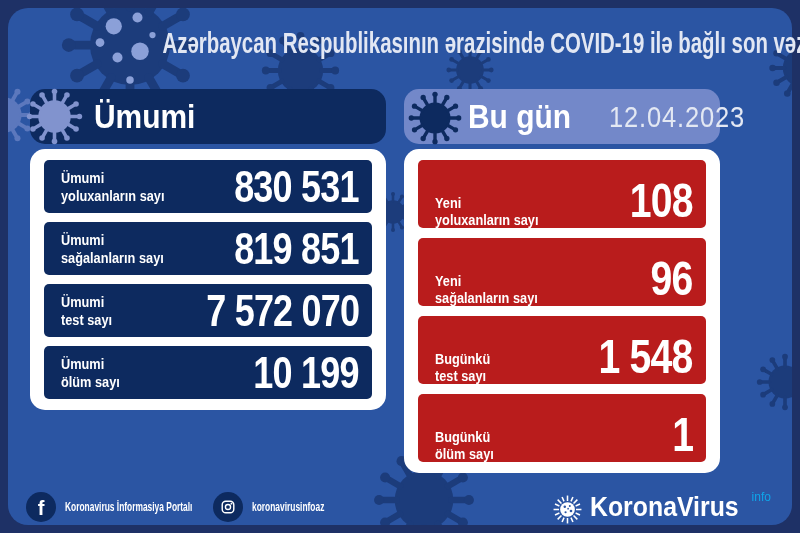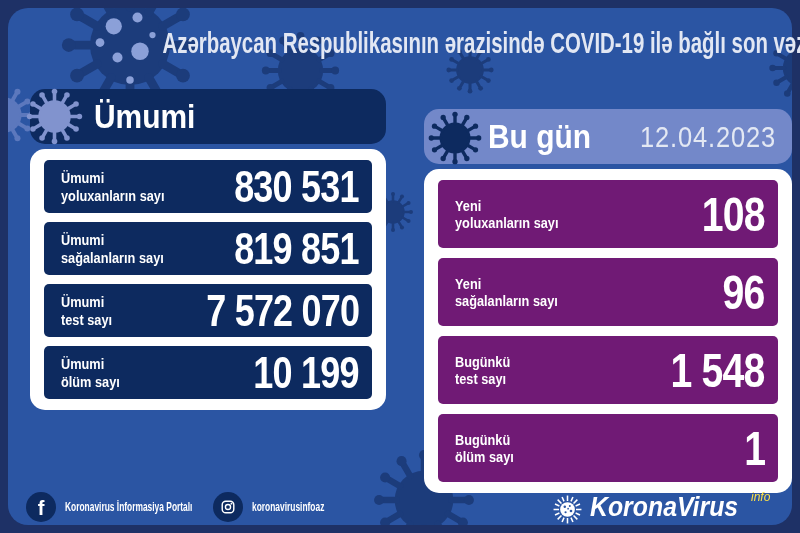--- a/index.html
+++ b/index.html
@@ -8,57 +8,57 @@
   .canvas{position:absolute;left:8px;top:8px;width:784px;height:517px;background:#2b55a3;
           border-radius:20px;overflow:hidden;}
   .decor{position:absolute;}
   
   .banner{position:absolute;left:0;top:26px;width:800px;text-align:center;z-index:3;}
   .title-text{display:inline-block;white-space:nowrap;font-size:30px;font-weight:700;
               color:#e2e7f3;letter-spacing:0px;transform:scaleX(.68);transform-origin:center;}
   
   .panel{position:absolute;top:89px;z-index:4;}
   .panel.left{left:30px;width:356px;}
-  .panel.right{left:424px;width:368px;margin-top:20px;}
+  .panel.right{left:404px;width:316px;}
   .p-header{position:relative;height:55px;border-radius:15px;display:flex;align-items:center;
             padding:0 16px 0 64px;box-sizing:border-box;}
   .p-header.navy{background:#0d2a5f;}
   .p-header.peri{background:#7388c9;}
   .header-icon{position:absolute;left:-6px;top:-3px;width:61px;height:61px;z-index:0;}
   .header-icon.right-i{left:2px;top:0px;width:58px;height:58px;}
   .header-label{position:relative;z-index:1;color:#fff;font-size:34px;font-weight:700;
                 white-space:nowrap;transform:scaleX(.88);transform-origin:left center;}
   .header-date{margin-left:auto;color:#e3e8f3;font-size:30px;font-weight:400;letter-spacing:1px;
                white-space:nowrap;transform:scaleX(.85);transform-origin:right center;}
   .p-body{margin-top:5px;background:#fff;border-radius:15px;padding:11px 14px;
           display:flex;flex-direction:column;gap:9px;box-sizing:border-box;}
   .panel.right .p-body{gap:10px;}
   .stat-row{border-radius:5px;display:flex;align-items:center;justify-content:space-between;
             padding:0 13px 0 17px;box-sizing:border-box;}
   .panel.left .stat-row{background:#0d2a5f;height:53px;}
-  .panel.right .stat-row{background:#701a75;height:68px;}
+  .panel.right .stat-row{background:#b91c1c;height:68px;align-items:flex-end;}
   .row-labels{color:#fff;font-size:15px;font-weight:700;line-height:1.15;
               transform:scaleX(.85);transform-origin:left center;white-space:nowrap;}
   .row-value{color:#fff;font-weight:700;letter-spacing:-1px;white-space:nowrap;
              transform:scaleX(.8);transform-origin:right center;}
   .panel.left .row-value{font-size:45px;}
   .panel.right .row-value{font-size:49px;}
   
   .footer{position:absolute;left:0;top:492px;width:800px;height:38px;z-index:5;}
   .footer-item{position:absolute;top:0;display:flex;align-items:center;}
   .social-circle{width:30px;height:30px;border-radius:50%;background:#0d2a5f;flex:0 0 30px;
                  display:flex;align-items:center;justify-content:center;}
   .fb-glyph{color:#fff;font-size:20px;font-weight:700;line-height:1;transform:translateY(1px);}
   .social-label{margin-left:9px;color:#fff;font-size:12px;font-weight:600;white-space:nowrap;
                 transform:scaleX(.7);transform-origin:left center;}
-  .brand{display:flex;align-items:flex-start;font-style:italic;}
+  .brand{display:flex;align-items:flex-start;}
   .brand-icon{width:31px;height:31px;margin-top:2px;}
   .brand-text{margin-left:7px;color:#fff;font-size:27px;font-weight:700;line-height:31px;
               white-space:nowrap;transform:scaleX(.92);transform-origin:left center;}
-  .brand-sup{color:#fde047;font-size:12px;font-weight:500;position:relative;top:-2px;margin-left:0px;}
+  .brand-sup{color:#0ea5e9;font-size:12px;font-weight:500;position:relative;top:-2px;margin-left:0px;}
   svg{display:block;}
 </style>
 </head>
 <body>
 
 <svg width="0" height="0" style="position:absolute">
   <defs>
     <symbol id="virus" viewBox="0 0 120 120">
       <circle cx="60" cy="60" r="32" fill="currentColor"></circle>
       <g stroke="currentColor" stroke-width="7" stroke-linecap="round" fill="currentColor">

